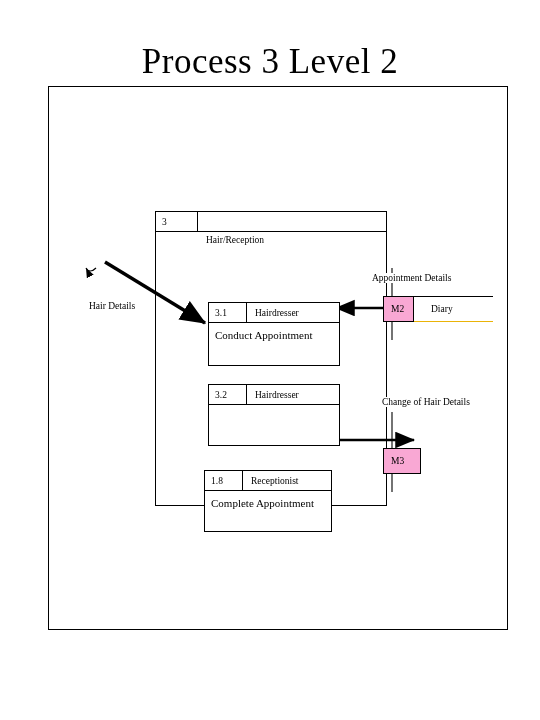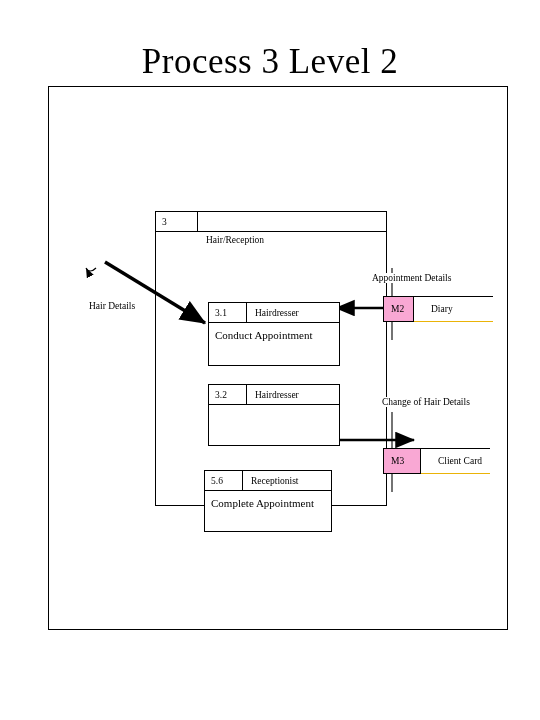--- a/index.html
+++ b/index.html
@@ -201,33 +201,32 @@
 
   <div class="proc" style="left:208px;top:340px;width:132px;height:62px;">
     <div class="proc-head">
       <div class="proc-id">3.2</div>
       <div class="proc-role">Hairdresser</div>
     </div>
   </div>
 
   <div class="proc" style="left:204px;top:426px;width:128px;height:62px;">
     <div class="proc-head">
-      <div class="proc-id">5.6</div>
+      <div class="proc-id">1.8</div>
       <div class="proc-role">Receptionist</div>
     </div>
     <div class="proc-body">Complete Appointment</div>
   </div>
 
   <div class="store" style="left:383px;top:296px;width:80px;height:26px;">
     <div class="store-name" style="left:30px;top:0;width:80px;height:26px;">Diary</div>
     <div class="store-id" style="width:31px;height:26px;">M2</div>
   </div>
 
   <div class="store" style="left:383px;top:448px;width:107px;height:26px;">
-    <div class="store-name" style="left:37px;top:0;width:70px;height:26px;">Client Card</div>
     <div class="store-id" style="width:38px;height:26px;">M3</div>
   </div>
 
   <div class="flow-label" style="left:76px;top:301px;margin-left:12px;">Hair Details</div>
 
   <div class="flow-label" style="left:371px;top:273px;">Appointment Details</div>
 
   <div class="flow-label" style="left:381px;top:397px;">Change of Hair Details</div>
 
 </div>

